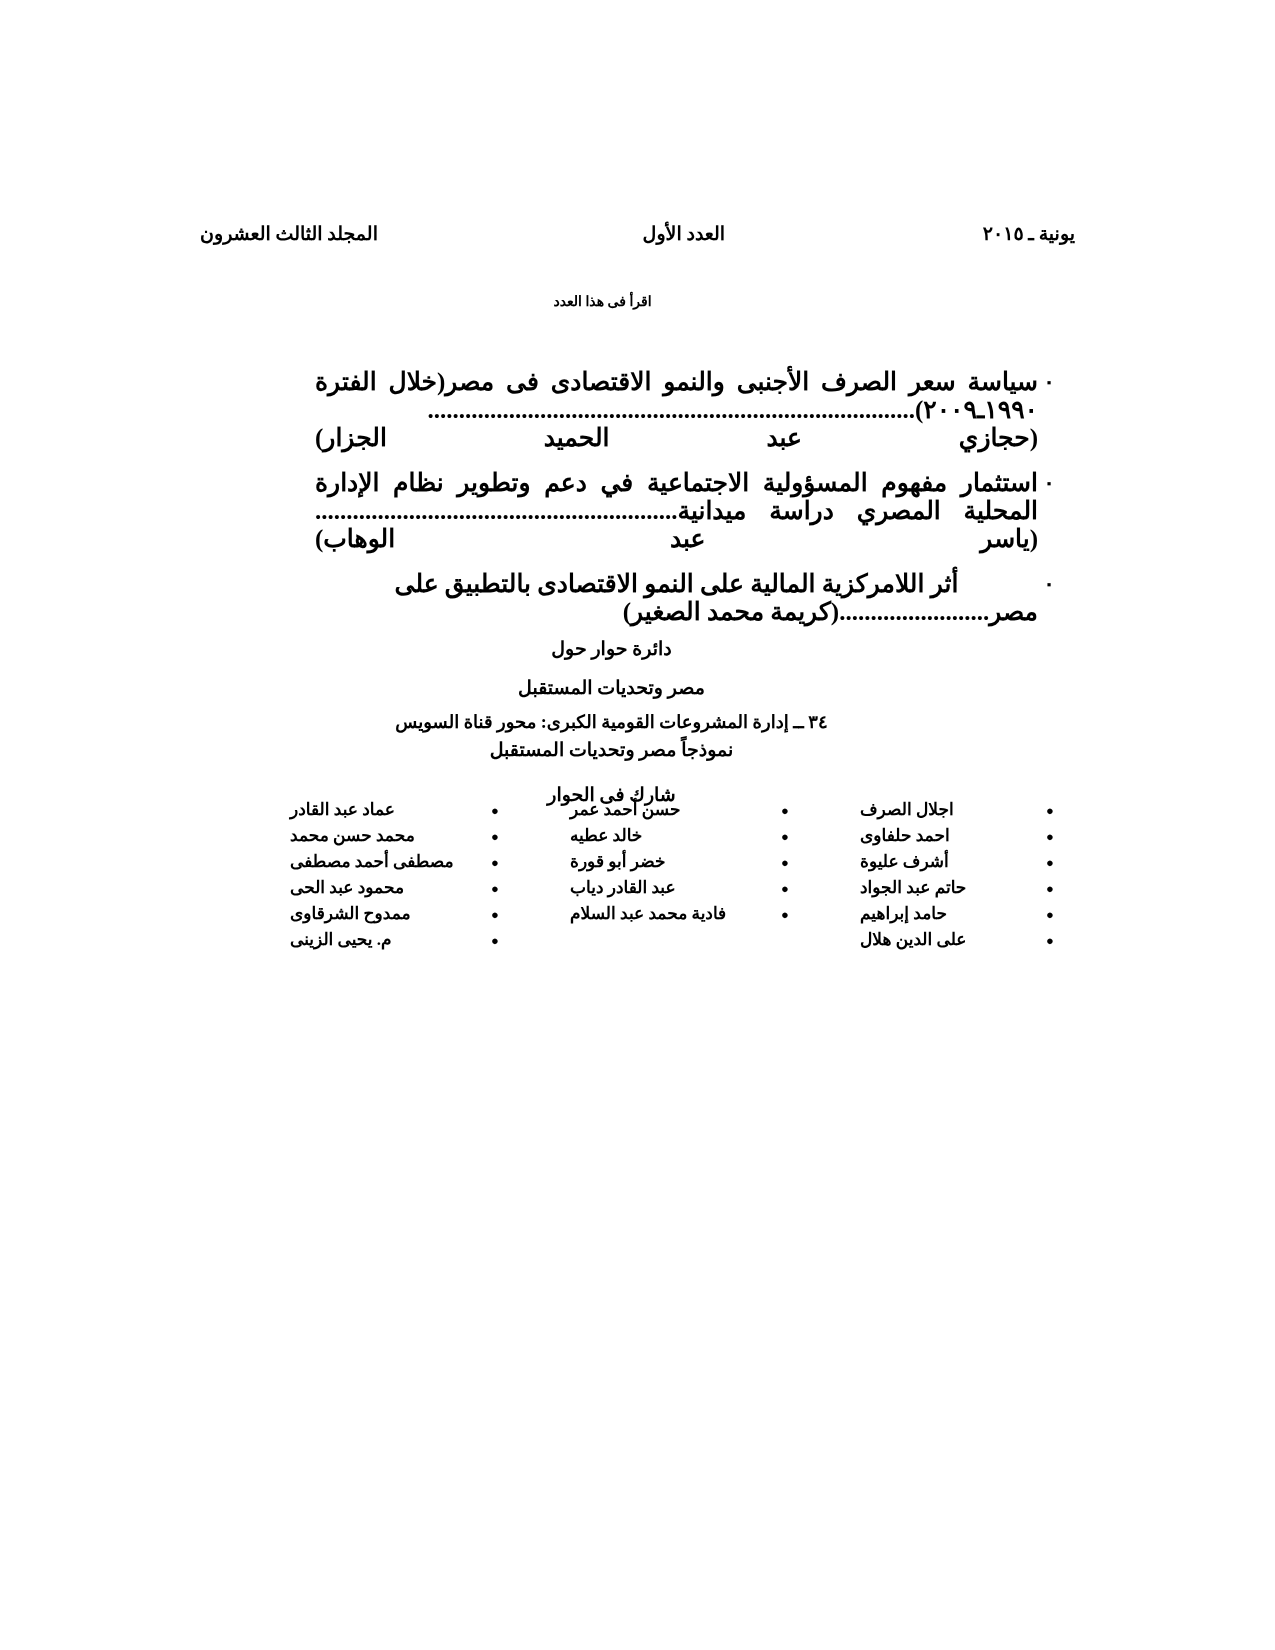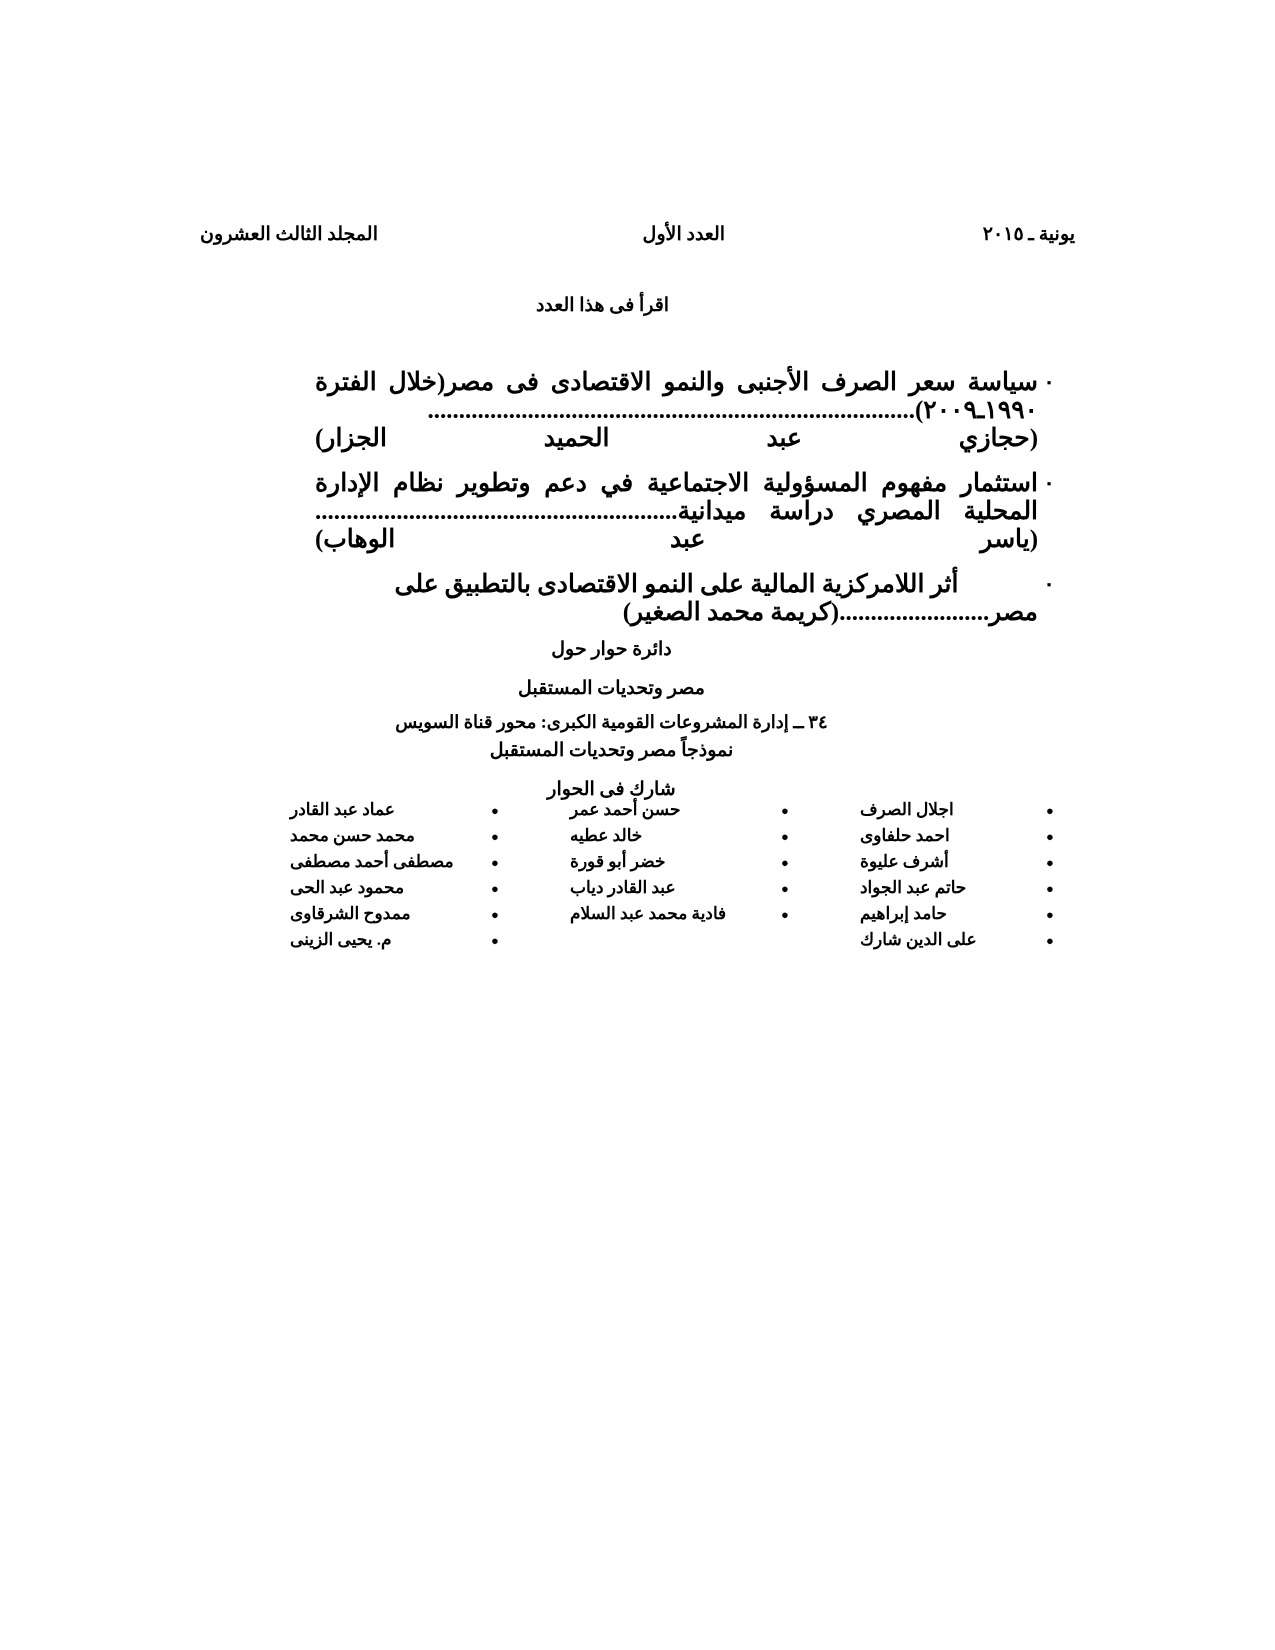--- a/index.html
+++ b/index.html
@@ -43,21 +43,21 @@
   .header-row .hcell.date { margin-left: 48px; }
 
   
   .read-title {
     position: absolute;
     top: 293px;
     right: 0;
     left: 0;
     text-align: center;
     font-weight: bold;
-    font-size: 19px;
+    font-size: 14px;
     direction: rtl;
     padding-right: 70px;
   }
 
   
   .articles {
     position: absolute;
     top: 368px;
     right: 215px;
     width: 745px;
@@ -104,21 +104,21 @@
   .dialogue .d-line {
     font-size: 19px;
     line-height: 27px;
     padding-right: 60px;
     padding-left: 8px;
   }
   .dialogue .d-line.l1 { margin-bottom: 12px; }
   .dialogue .d-line.l2 { margin-bottom: 8px; }
   .dialogue .d-line.l3 { font-size: 18px; }
   .dialogue .d-line.l4 { }
-  .dialogue .d-line.l5 { margin-top: 12px; }
+  .dialogue .d-line.l5 { margin-top: 18px; }
 
   
   .participants {
     position: absolute;
     top: 797px;
     right: 215px;
     width: 770px;
     direction: rtl;
     display: flex;
     flex-direction: row;
@@ -218,21 +218,21 @@
       <div class="p-row">
         <div class="p-bullet">●</div>
         <div class="p-name">حاتم عبد الجواد</div>
       </div>
       <div class="p-row">
         <div class="p-bullet">●</div>
         <div class="p-name">حامد إبراهيم</div>
       </div>
       <div class="p-row">
         <div class="p-bullet">●</div>
-        <div class="p-name">على الدين شارك</div>
+        <div class="p-name">على الدين هلال</div>
       </div>
     </div>
 
     <div class="p-col c2">
       <div class="p-row">
         <div class="p-bullet">●</div>
         <div class="p-name">حسن أحمد عمر</div>
       </div>
       <div class="p-row">
         <div class="p-bullet">●</div>

